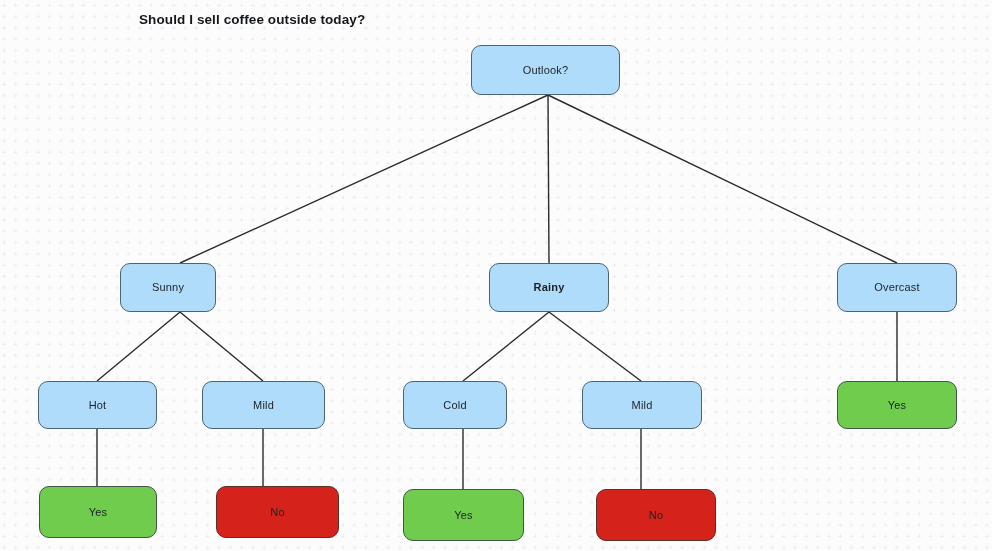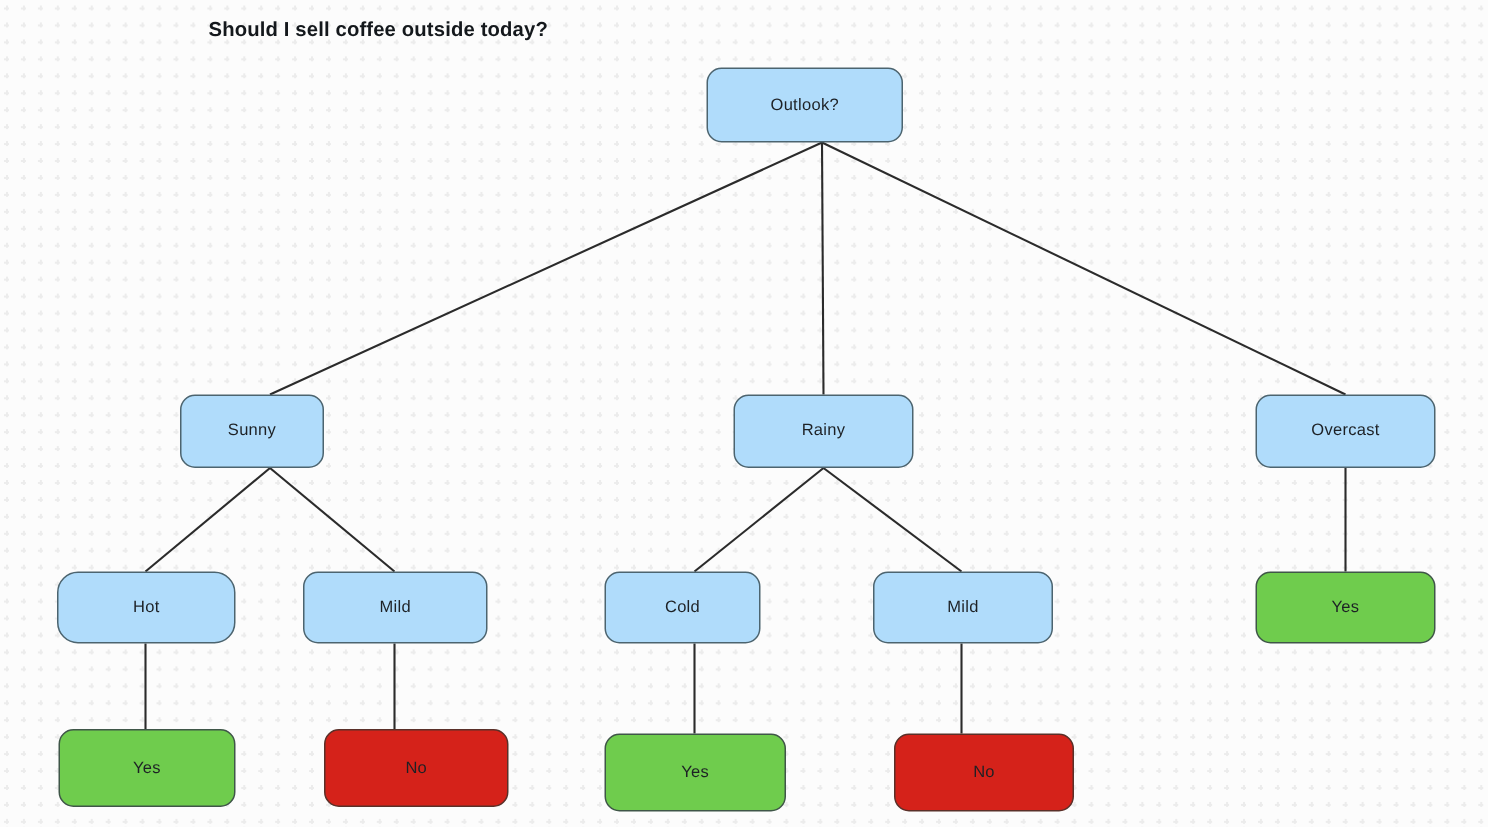--- a/index.html
+++ b/index.html
@@ -99,33 +99,33 @@
       <line x1="897" y1="312" x2="897" y2="381" stroke="#2b2b2b" stroke-width="1.4"></line>
       <line x1="97" y1="429" x2="97" y2="486" stroke="#2b2b2b" stroke-width="1.4"></line>
       <line x1="263" y1="429" x2="263" y2="486" stroke="#2b2b2b" stroke-width="1.4"></line>
       <line x1="463" y1="429" x2="463" y2="489" stroke="#2b2b2b" stroke-width="1.4"></line>
       <line x1="641" y1="429" x2="641" y2="489" stroke="#2b2b2b" stroke-width="1.4"></line>
     </svg>
 
   <div id="diagram-title">Should I sell coffee outside today?</div>
 
   <div id="node-layer">
-      <div class="node decision" style="left: 471px; top: 45px; width: 131px; height: 50px;">
+      <div class="node decision" style="left: 471px; top: 45px; width: 149px; height: 50px;">
         <span>Outlook?</span>
       </div>
       <div class="node decision" style="left: 120px; top: 263px; width: 96px; height: 49px;">
         <span>Sunny</span>
       </div>
-      <div class="node decision" style="left: 489px; top: 263px; width: 120px; height: 49px;">
+      <div class="node decision" style="left: 489px; top: 263px; width: 120px; height: 49px; font-weight: bold;">
         <span>Rainy</span>
       </div>
       <div class="node decision" style="left: 837px; top: 263px; width: 120px; height: 49px;">
         <span>Overcast</span>
       </div>
-      <div class="node decision" style="left: 38px; top: 381px; width: 119px; height: 48px; border-radius: 14px;">
+      <div class="node decision" style="left: 38px; top: 381px; width: 119px; height: 48px;">
         <span>Hot</span>
       </div>
       <div class="node decision" style="left: 202px; top: 381px; width: 123px; height: 48px;">
         <span>Mild</span>
       </div>
       <div class="node decision" style="left: 403px; top: 381px; width: 104px; height: 48px;">
         <span>Cold</span>
       </div>
       <div class="node decision" style="left: 582px; top: 381px; width: 120px; height: 48px;">
         <span>Mild</span>

